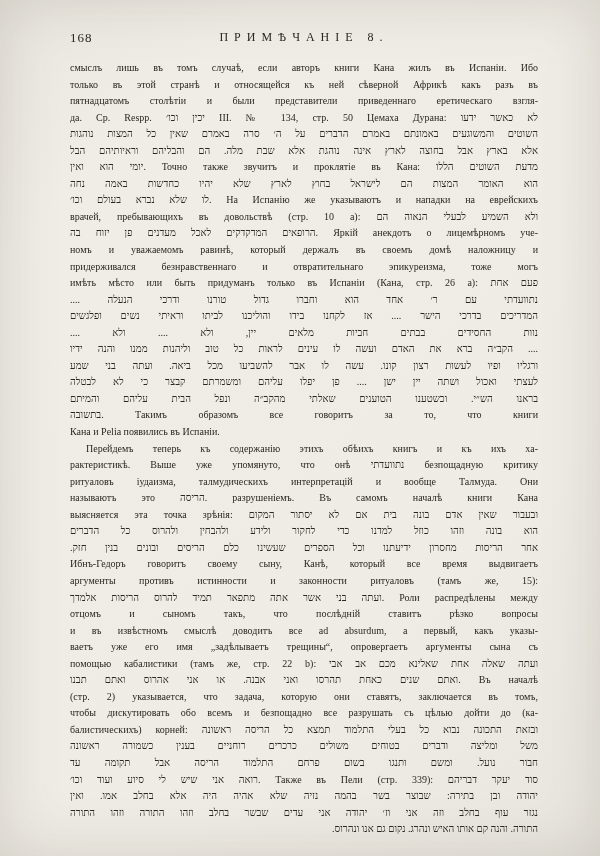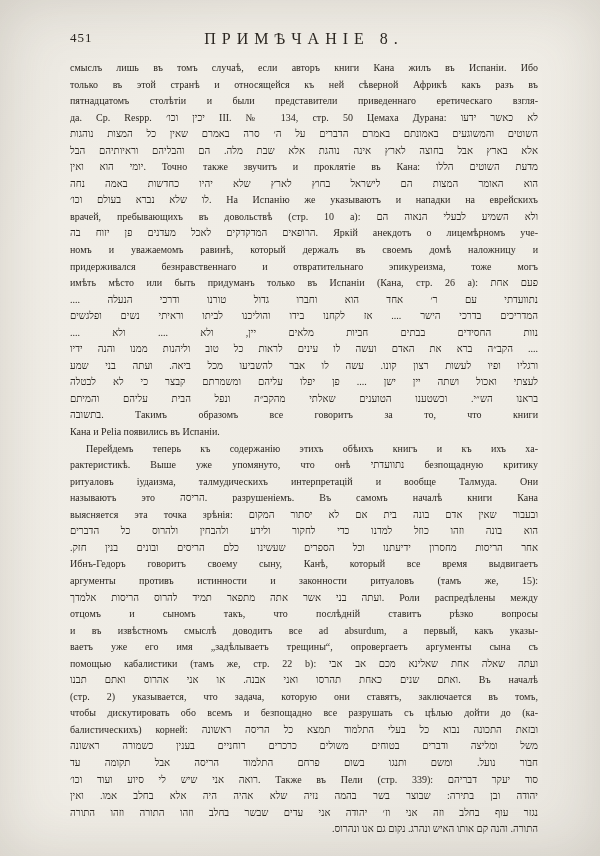--- a/index.html
+++ b/index.html
@@ -34,21 +34,21 @@
     top: 0;
     letter-spacing: 1px;
   }
   .header-title {
     position: absolute;
     left: 0;
     right: 0;
     top: 0;
     text-align: center;
     letter-spacing: 6px;
-    font-size: 16px;
+    font-size: 12px;
   }
   .text-block {
     position: absolute;
     top: 60px;
     left: 70px;
     right: 62px;
     bottom: 14px;
     font-size: 10px;
     line-height: 16.55px;
   }
@@ -61,21 +61,21 @@
   }
   .line.l { text-align: center;  text-align-last: left; }
   .line.r { text-align: center; text-align-last: right; }
   .line.indent { text-indent: 1.6em; }
 </style>
 </head>
 <body>
 
 <div class="page">
   <div class="header">
-    <span class="page-number">451</span>
+    <span class="page-number">168</span>
     <span class="header-title">ПРИМѢЧАНІЕ 8.</span>
   </div>
   <div class="text-block" id="text-block">
       <div class="line " dir="ltr">смыслъ лишь въ томъ случаѣ, если авторъ книги Кана жилъ въ Испаніи. Ибо</div>
       <div class="line " dir="ltr">только въ этой странѣ и относящейся къ ней сѣверной Африкѣ какъ разъ въ</div>
       <div class="line " dir="ltr">пятнадцатомъ столѣтіи и были представители приведеннаго еретическаго взгля-</div>
       <div class="line " dir="ltr">да. Ср. Respp. יכין וכו׳ III. № 134, стр. 50 Цемаха Дурана: לא כאשר ידעו</div>
       <div class="line " dir="rtl">השוטים והמשוגעים באמונתם באמרם הדברים על ה׳ סרה באמרם שאין כל המצות נוהגות</div>
       <div class="line " dir="rtl">אלא בארץ אבל בחוצה לארץ אינה נוהגת אלא שבת מלה. הם והבליהם וראיותיהם הבל</div>
       <div class="line " dir="ltr">יומי הוא ואין. Точно также звучитъ и проклятіе въ Кана: מדעת השוטים הללו</div>

